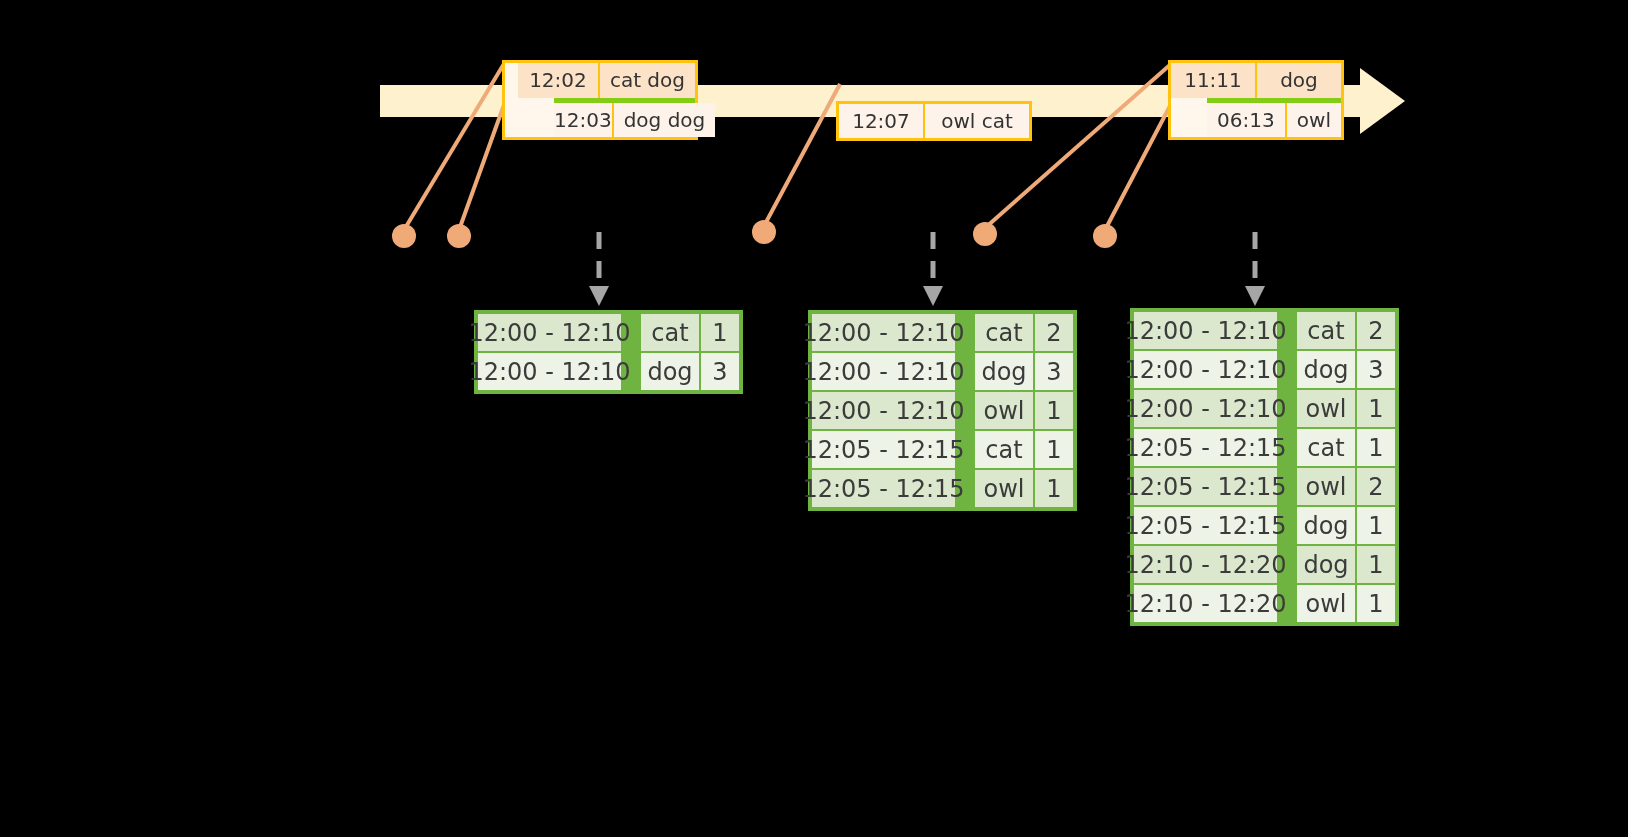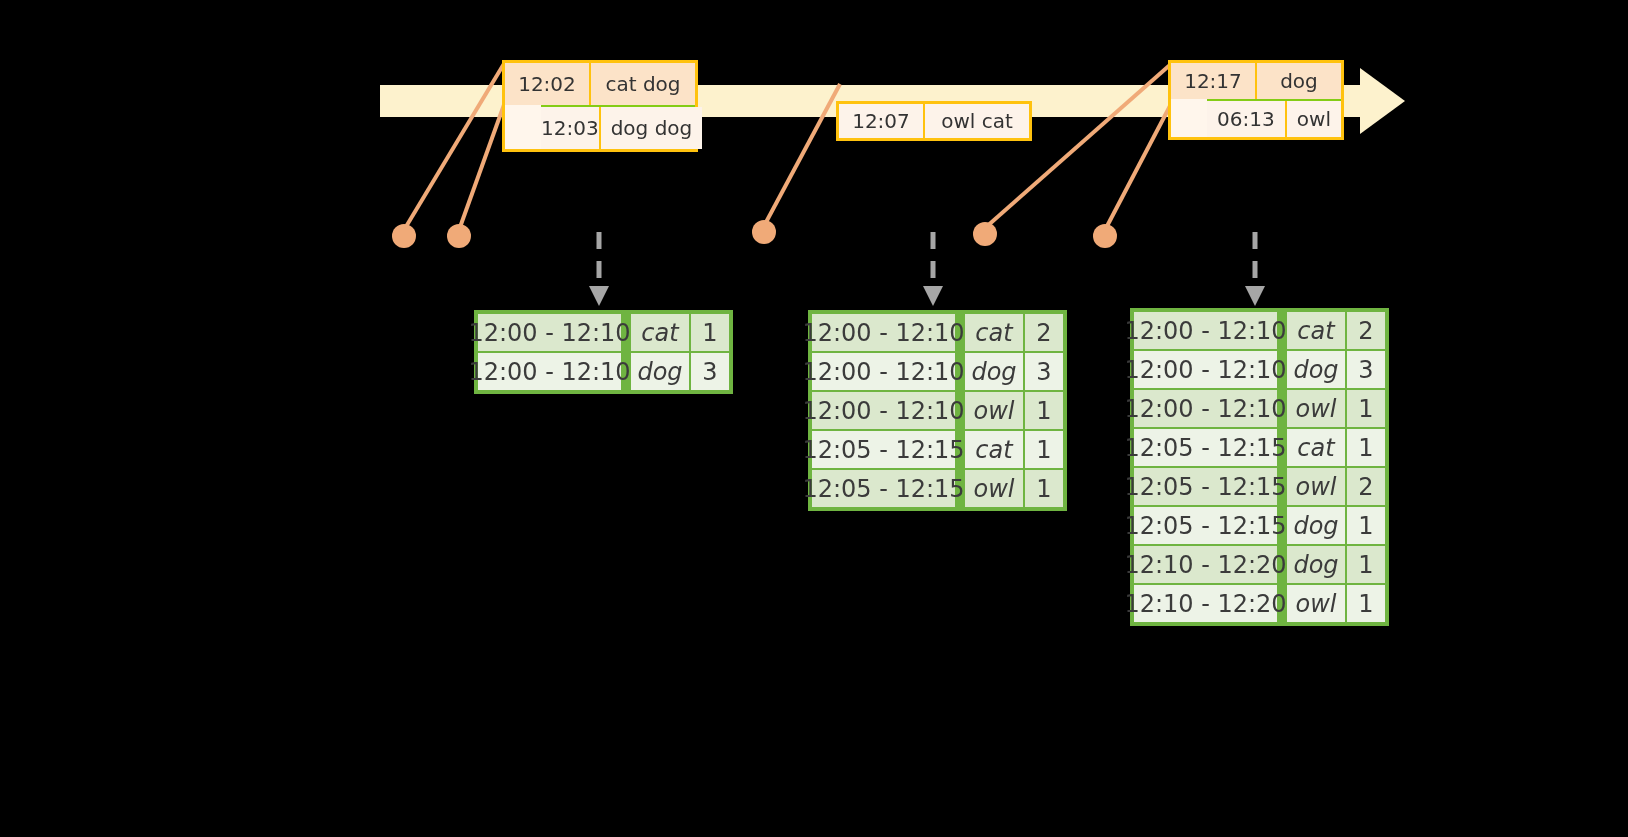--- a/index.html
+++ b/index.html
@@ -24,33 +24,33 @@
 
   
   .evt{
     position:absolute;
     border:3px solid #ffc20e;
     box-sizing:border-box;
     display:flex;flex-direction:column;
     background:#fff6ec;
   }
   .evt-row{display:flex;align-items:stretch;flex:1 1 auto;}
-  .evt-row + .evt-row{border-top:2px solid #84cc16;margin-left:36px;}
+  .evt-row + .evt-row{border-top:5px solid #84cc16;margin-left:36px;}
   .evt-row.shade .evt-time,.evt-row.shade .evt-words{background:#fce3c8;}
   .evt-time{
     width:84px;display:flex;align-items:center;justify-content:center;
     font-size:20px;border-right:2px solid #ffc20e;background:#fdf3ea;
     white-space:nowrap;
   }
   .evt-words{
     flex:1;display:flex;align-items:center;justify-content:center;
     font-size:20px;background:#fdf3ea;white-space:nowrap;padding:0 10px;
   }
 
-  #evt-a{left:502px;top:60px;width:196px;height:92px;}
+  #evt-a{left:502px;top:60px;width:196px;height:80px;padding-left:13px;}
   #evt-b{left:836px;top:81px;width:196px;height:40px;margin-top:20px;}
   #evt-c{left:1168px;top:60px;width:176px;height:80px;}
 
   
   .dot{
     position:absolute;width:24px;height:24px;border-radius:50%;
     background:#f0aa78;
   }
   .lead{position:absolute;left:0;top:0;width:1628px;height:837px;
         pointer-events:none;}
@@ -66,21 +66,21 @@
   }
   .rrow{display:flex;align-items:stretch;height:37px;}
   .rrow + .rrow{margin-top:2px;}
   .rcell{
     display:flex;align-items:center;justify-content:center;
     font-size:24px;color:#3b3b3b;white-space:nowrap;
     background:#edf3e7;
   }
   .rrow.alt .rcell{background:#dbe8cd;}
   .rcell.c-range{width:143px;}
-  .rcell.c-word{width:58px;margin-left:10px;font-style:italic;}
+  .rcell.c-word{width:58px;margin-left:20px;}
   .rcell.c-count{width:38px;margin-left:2px;}
 
   #tbl-1{left:474px;top:310px;}
   #tbl-2{left:808px;top:310px;}
   #tbl-3{left:1130px;top:308px;}
 </style>
 </head>
 <body>
 
 <div id="stage">
@@ -115,21 +115,21 @@
 
   <div class="evt" id="evt-b">
     <div class="evt-row">
       <div class="evt-time">12:07</div>
       <div class="evt-words">owl cat</div>
     </div>
   </div>
 
   <div class="evt" id="evt-c">
     <div class="evt-row shade">
-      <div class="evt-time">12:17</div>
+      <div class="evt-time">11:11</div>
       <div class="evt-words">dog</div>
     </div>
     <div class="evt-row">
       <div class="evt-time">06:13</div>
       <div class="evt-words">owl</div>
     </div>
   </div>
 
   <svg class="dash-arrow" style="left:586px;top:232px;" width="26" height="80" viewBox="0 0 26 80" xmlns="http://www.w3.org/2000/svg">
     <line x1="13" y1="0" x2="13" y2="55" stroke="#a6a6a6" stroke-width="5" stroke-dasharray="17 12"></line>

